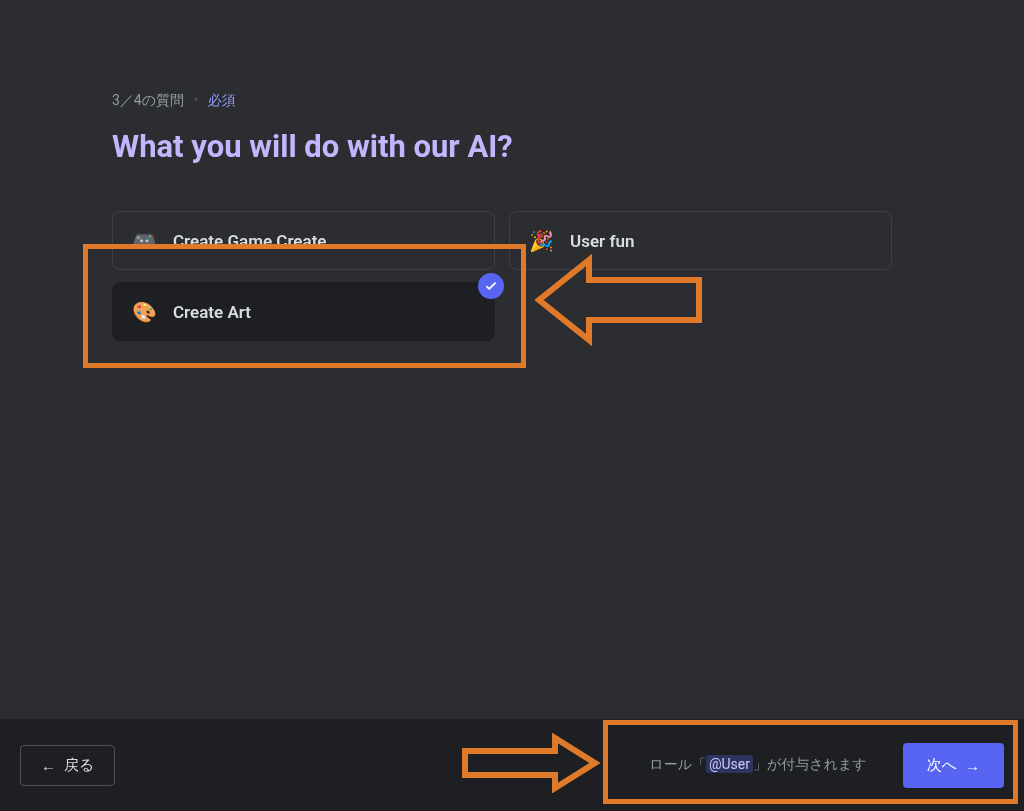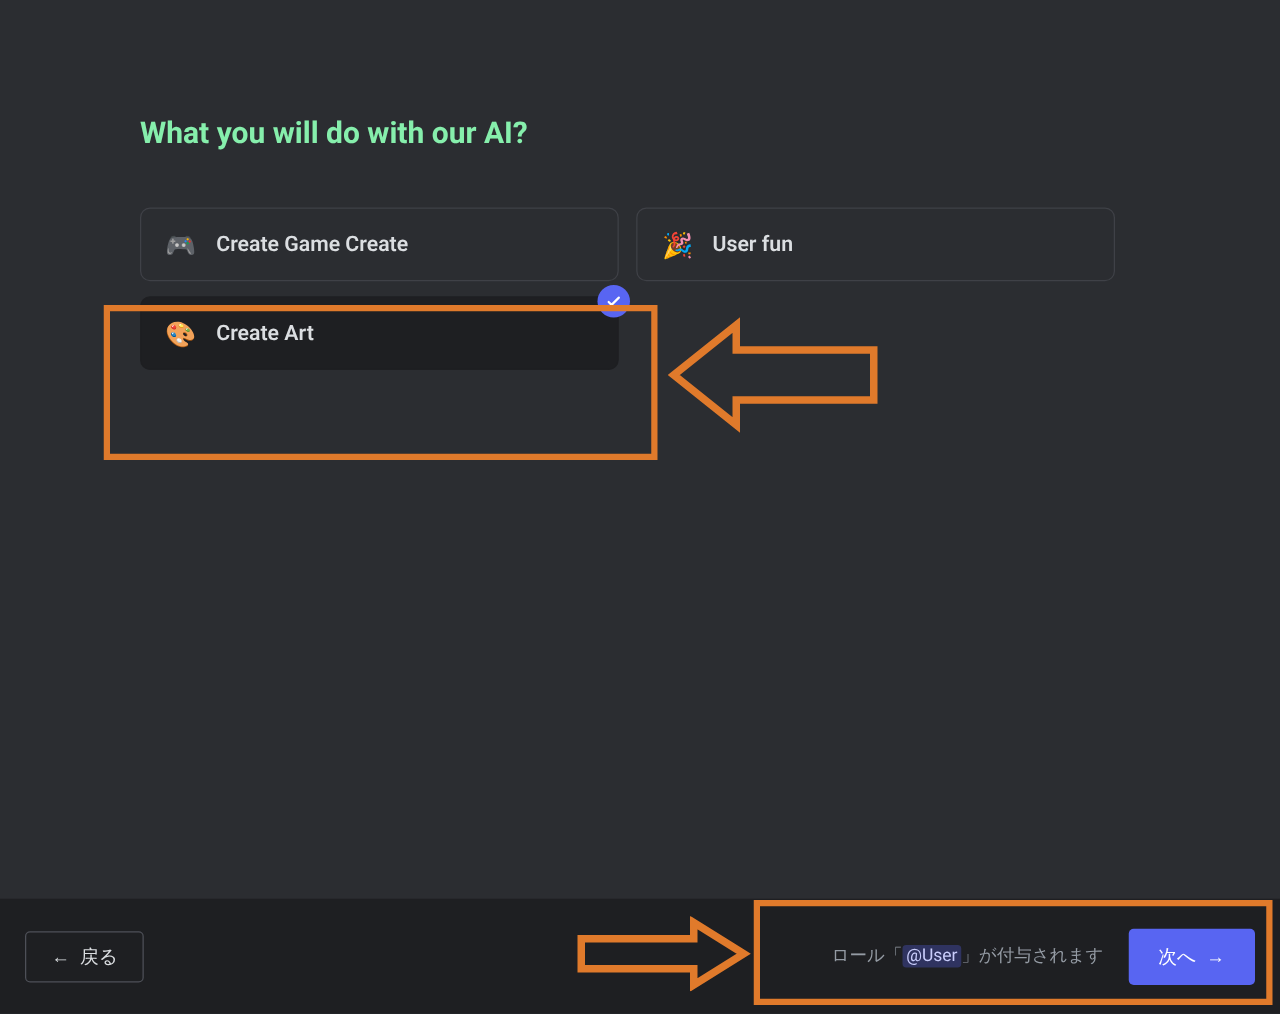--- a/index.html
+++ b/index.html
@@ -21,23 +21,23 @@
       margin-bottom: 18px;
     }
     .progress-line .required {
       color: #949cf7;
     }
     .progress-line .dot {
       color: #4e5058;
       margin: 0 6px;
     }
     .title {
-      font-size: 24px;
+      font-size: 31px;
       font-weight: 700;
-      color: #86efac;
+      color: #c4b5fd;
       margin-bottom: 46px;
     }
     .options {
       display: grid;
       grid-template-columns: 1fr 1fr;
       gap: 12px 14px;
       max-width: 780px;
     }
     .option {
       background: #2b2d31;
@@ -99,21 +99,21 @@
       padding: 10px 20px;
       font-size: 15px;
       cursor: pointer;
       display: flex;
       align-items: center;
       gap: 8px;
     }
     .footer-right {
       display: flex;
       align-items: center;
-      gap: 20px;
+      gap: 36px;
     }
     .role-text {
       font-size: 14px;
       color: #949ba4;
     }
     .role-text .mention {
       color: #c9cdfb;
       background: rgba(88,101,242,0.3);
       padding: 1px 3px;
       border-radius: 3px;
@@ -140,20 +140,25 @@
     }
     .annot-arrow {
       position: absolute;
       pointer-events: none;
     }
   </style>
 </head>
 <body>
 
 <div class="content">
+  <div class="progress-line">
+    <span>3／4の質問</span>
+    <span class="dot">•</span>
+    <span class="required">必須</span>
+  </div>
   <h1 class="title">What you will do with our AI?</h1>
 
   <div class="options">
     <div class="option">
       <span class="option-icon">🎮</span>
       <span>Create Game Create</span>
     </div>
     <div class="option">
       <span class="option-icon">🎉</span>
       <span>User fun</span>

